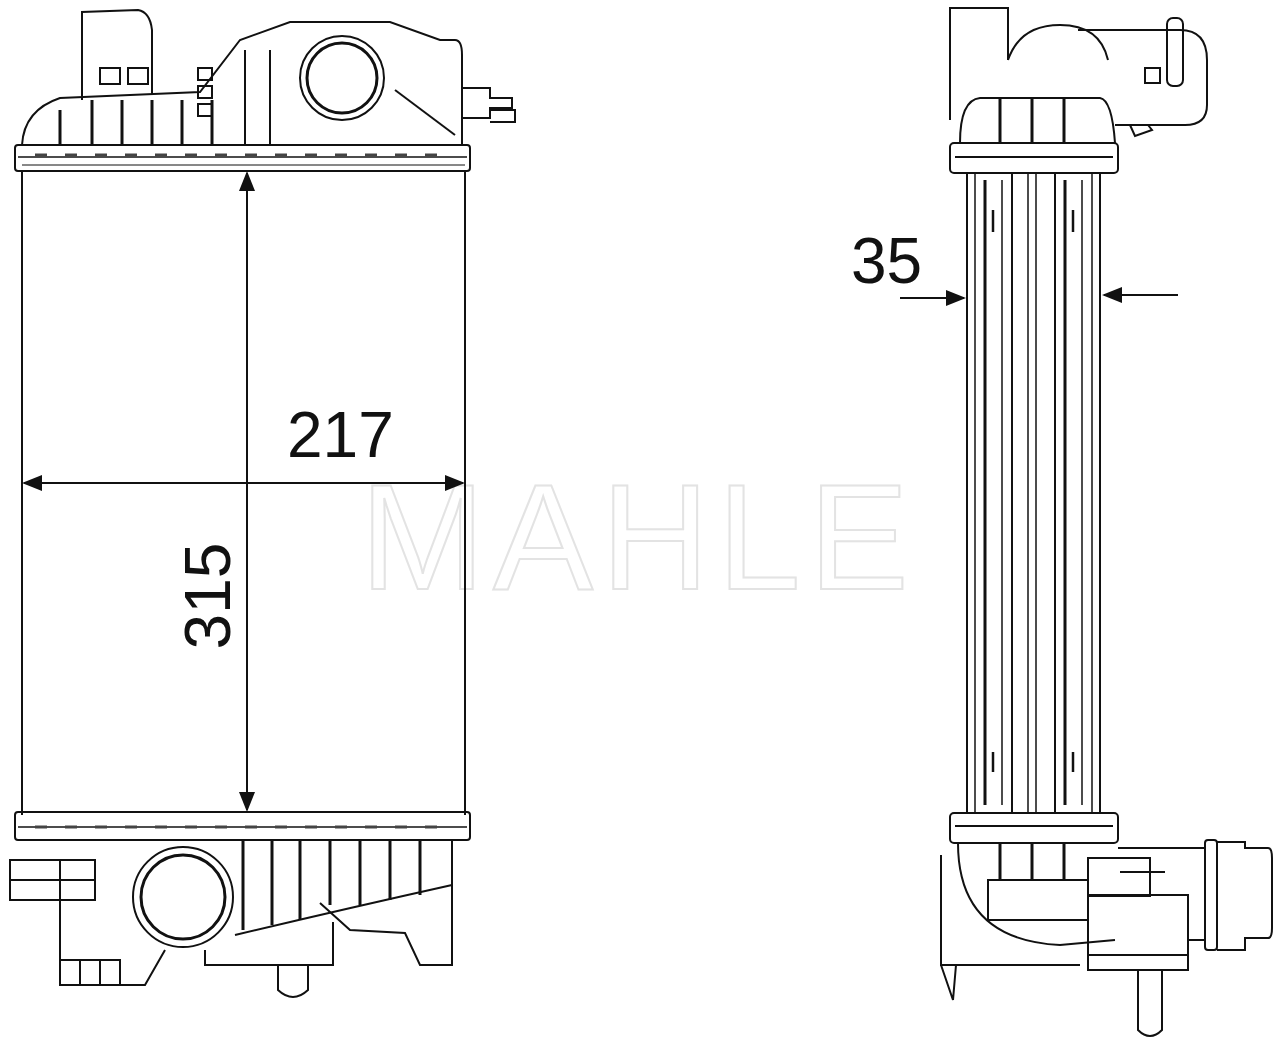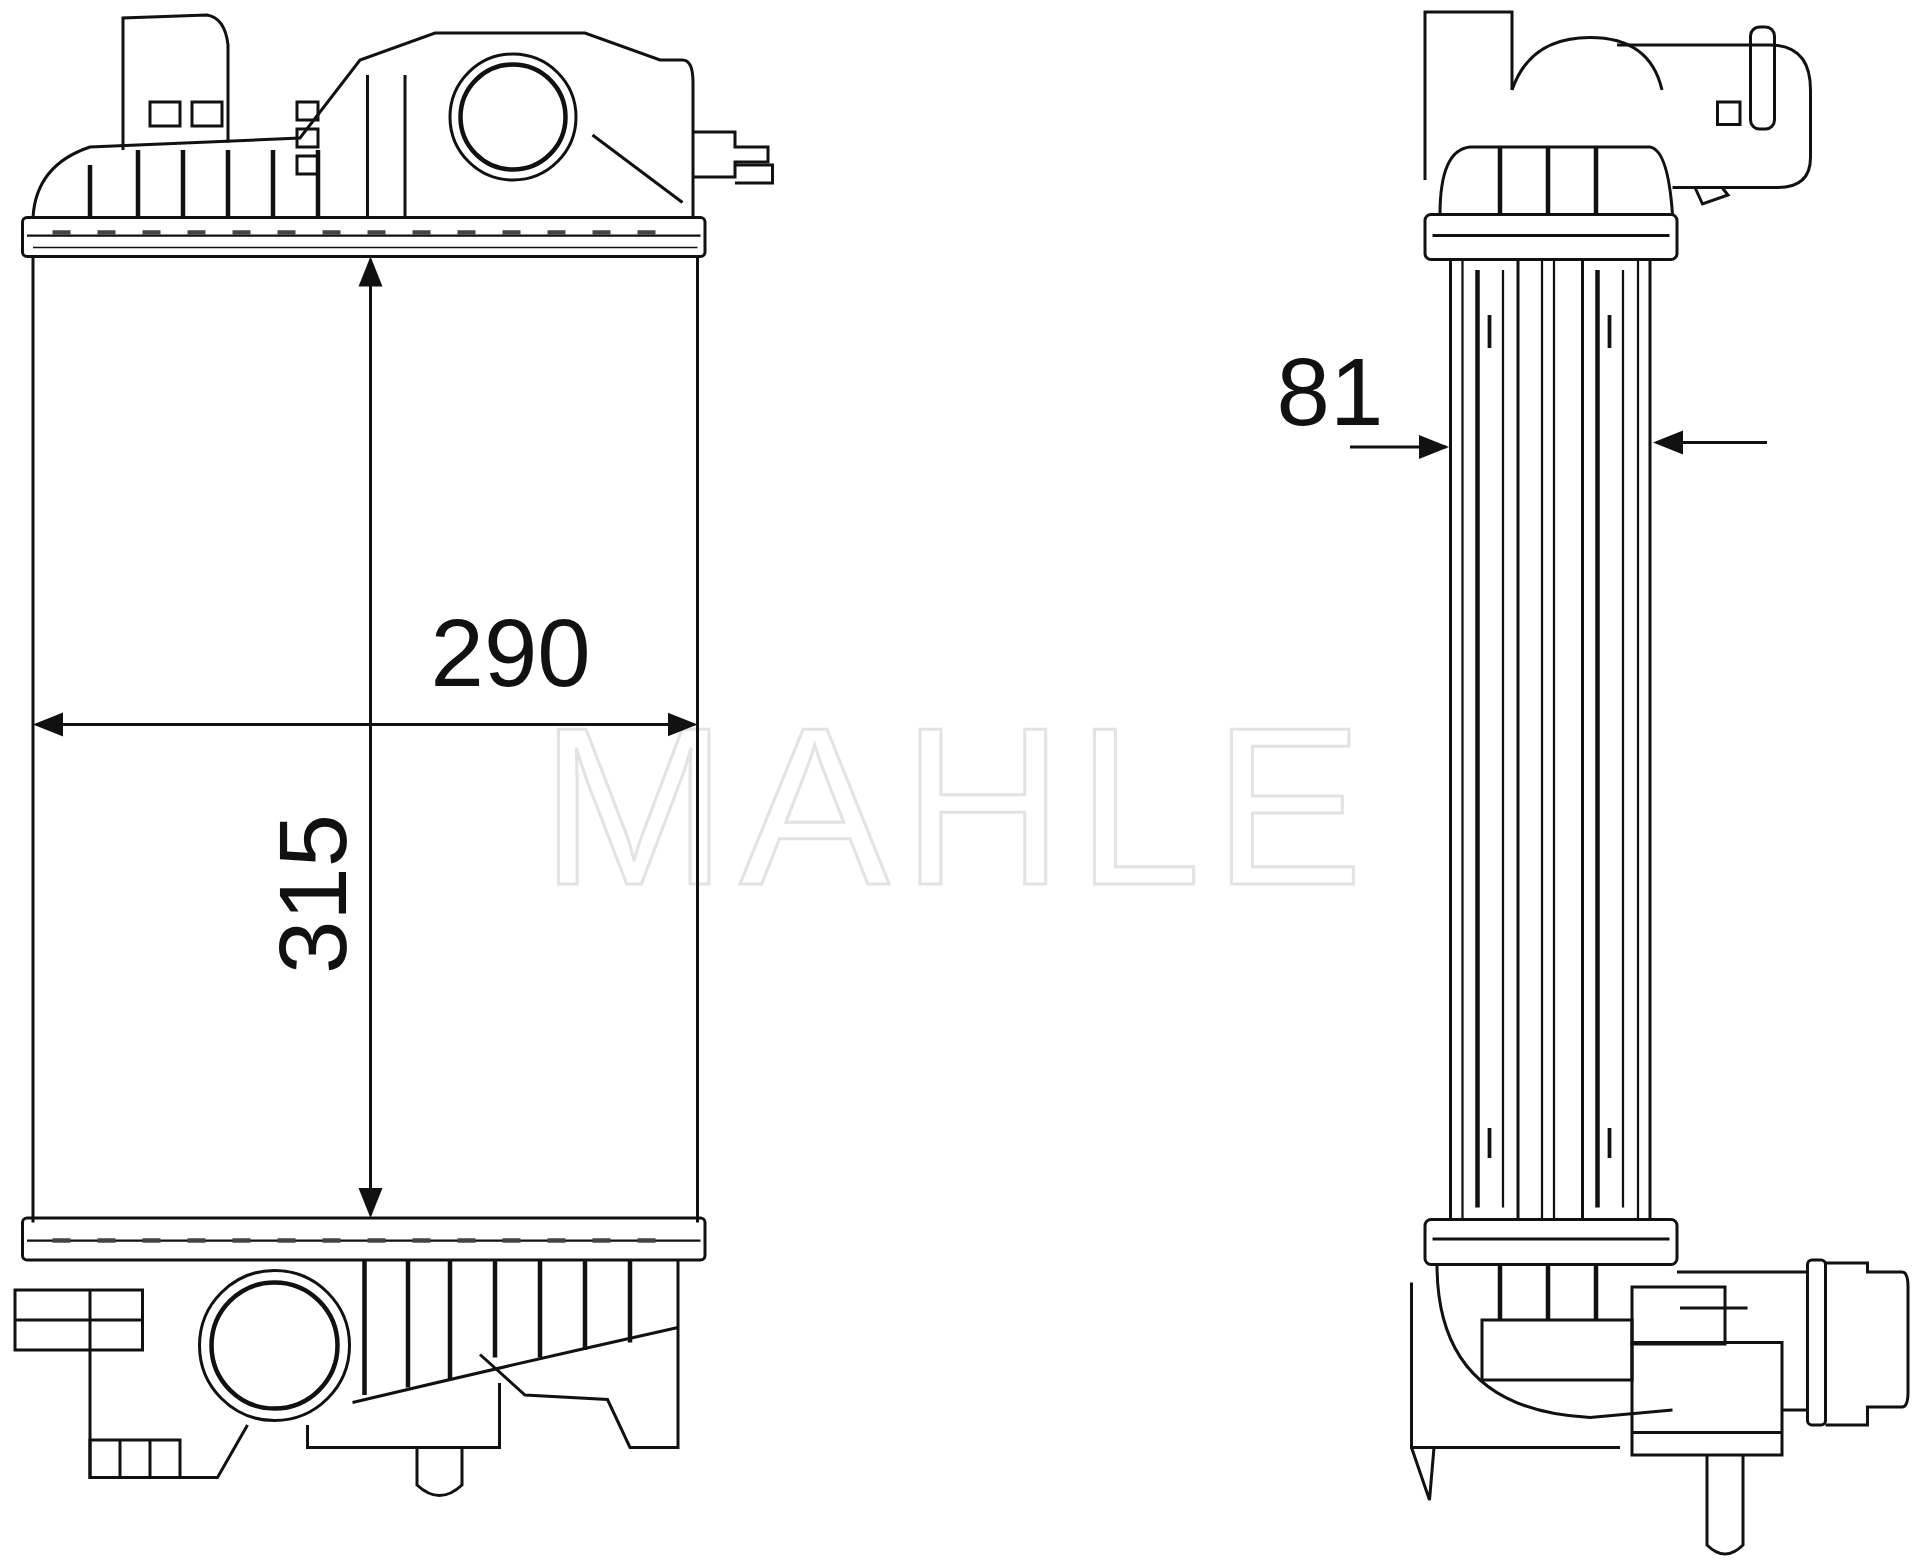--- a/index.html
+++ b/index.html
@@ -174,15 +174,15 @@
       <path d="M1217,842 L1245,842 L1245,848 L1268,848 Q1272,848 1272,858 L1272,928 Q1272,938 1268,938 L1245,938 L1245,950 L1217,950"></path>
     </g>
 
     <g stroke-width="2">
       <line x1="900" y1="298" x2="964" y2="298" marker-end="url(#arr)"></line>
       <line x1="1178" y1="295" x2="1104" y2="295" marker-end="url(#arr)"></line>
     </g>
   </g>
 </svg>
 
-<div class="dim-text" style="left:287px; top:403px;">290</div>
+<div class="dim-text" style="left:287px; top:403px;">217</div>
 <div class="dim-text" style="left:155px; top:564px; transform:rotate(-90deg); transform-origin:center;">315</div>
-<div class="dim-text" style="left:851px; top:229px;">81</div>
+<div class="dim-text" style="left:851px; top:229px;">35</div>
 
 </body></html>

